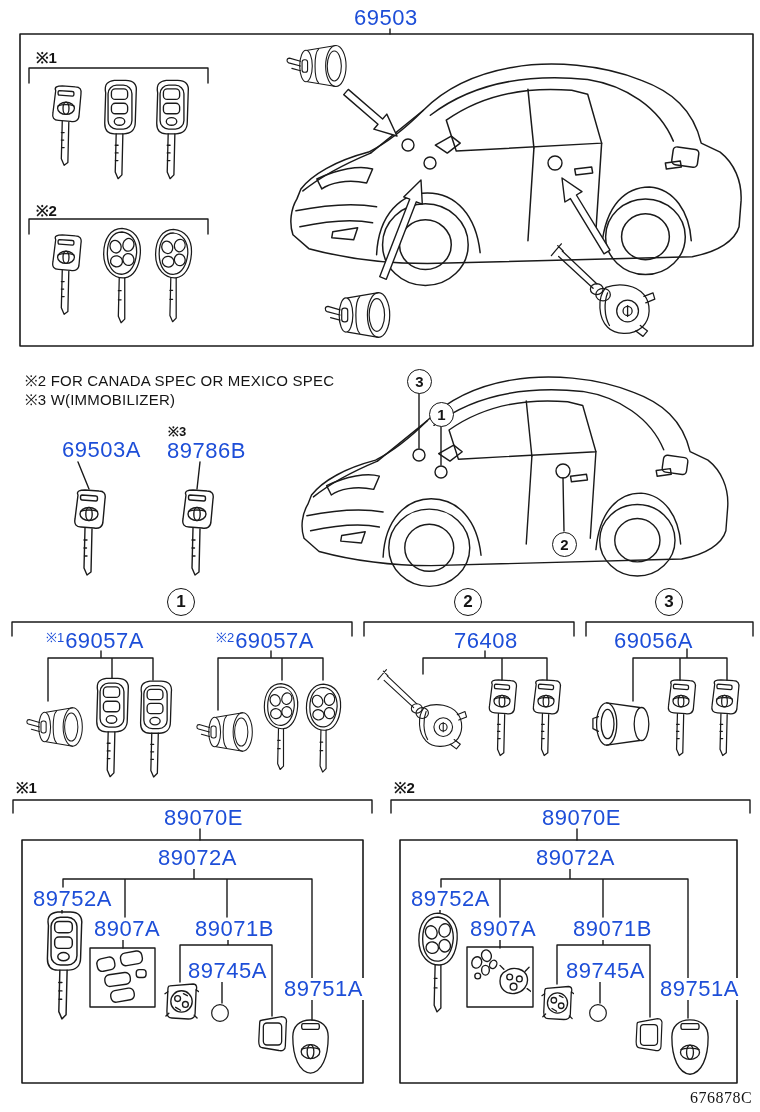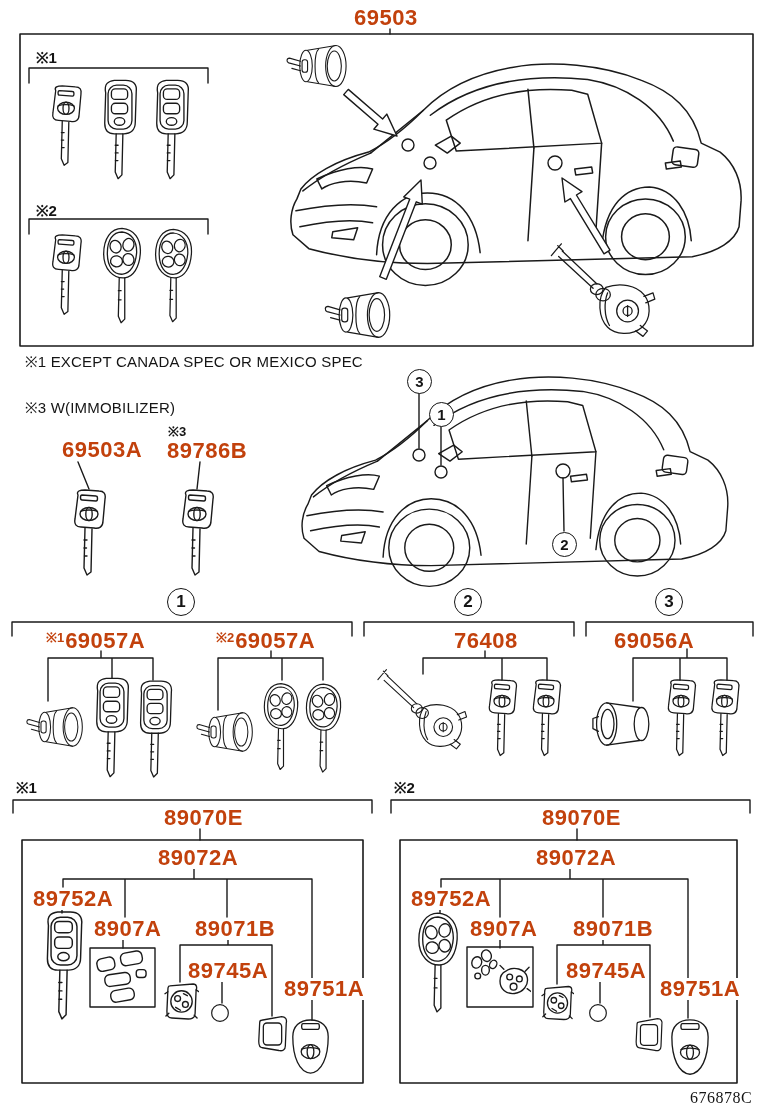--- a/index.html
+++ b/index.html
@@ -1,20 +1,20 @@
 <!DOCTYPE html>
 <html><head>
 <meta charset="utf-8">
 <style>
   html,body{margin:0;padding:0;background:#fff;}
   .page{position:relative;width:760px;height:1112px;background:#fff;overflow:hidden;
         font-family:"Liberation Sans",sans-serif;color:#151515;}
   .art{position:absolute;left:0;top:0;width:760px;height:1112px;}
-  .lbl{position:absolute;white-space:nowrap;font-weight:700;font-size:22px;
-       letter-spacing:.5px;line-height:1;color:#c2410c;}
+  .lbl{position:absolute;white-space:nowrap;font-weight:400;font-size:22px;
+       letter-spacing:.5px;line-height:1;color:#1d4ed8;}
   .lbl .mk{font-size:13px;letter-spacing:0;vertical-align:6px;margin-right:1px;}
   .bg{background:#fff;padding:0 2px;}
   .boxmk{position:absolute;font-weight:700;font-size:15px;line-height:1;}
   .note{position:absolute;font-size:15px;letter-spacing:.2px;line-height:1;white-space:nowrap;}
   .callout{position:absolute;border:1.8px solid #151515;border-radius:50%;background:#fff;
            display:flex;align-items:center;justify-content:center;font-weight:700;}
   .co-sm{width:23px;height:23px;font-size:15px;}
   .co-lg{width:26px;height:26px;font-size:17px;}
   .code{position:absolute;font-size:16px;letter-spacing:.5px;line-height:1;}
 </style>
@@ -266,22 +266,22 @@
         <use href="#fob" x="669" y="1016" width="42" height="63"></use>
       </g>
     </g>
   </svg>
 
   <div class="lbl" style="left:354px;top:7px;">69503</div>
 
   <div class="boxmk" style="left:36px;top:50px;">※1</div>
   <div class="boxmk" style="left:36px;top:203px;">※2</div>
 
-  <div class="note" style="left:25px;top:354px;">※1 EXCEPT CANADA SPEC OR MEXICO SPEC</div>
-  <div class="note" style="left:25px;top:400px;">※3 W(IMMOBILIZER)</div>
+  <div class="note" style="left:25px;top:373px;">※2 FOR CANADA SPEC OR MEXICO SPEC</div>
+  <div class="note" style="left:25px;top:392px;">※3 W(IMMOBILIZER)</div>
 
   <div class="lbl" style="left:62px;top:439px;">69503A</div>
   <div class="boxmk" style="left:168px;top:425px;font-size:13px;">※3</div>
   <div class="lbl" style="left:167px;top:440px;">89786B</div>
 
   <div class="callout co-sm" style="left:407px;top:369px;">
       <span>3</span>
     </div>
   <div class="callout co-sm" style="left:429px;top:402px;">
       <span>1</span>

